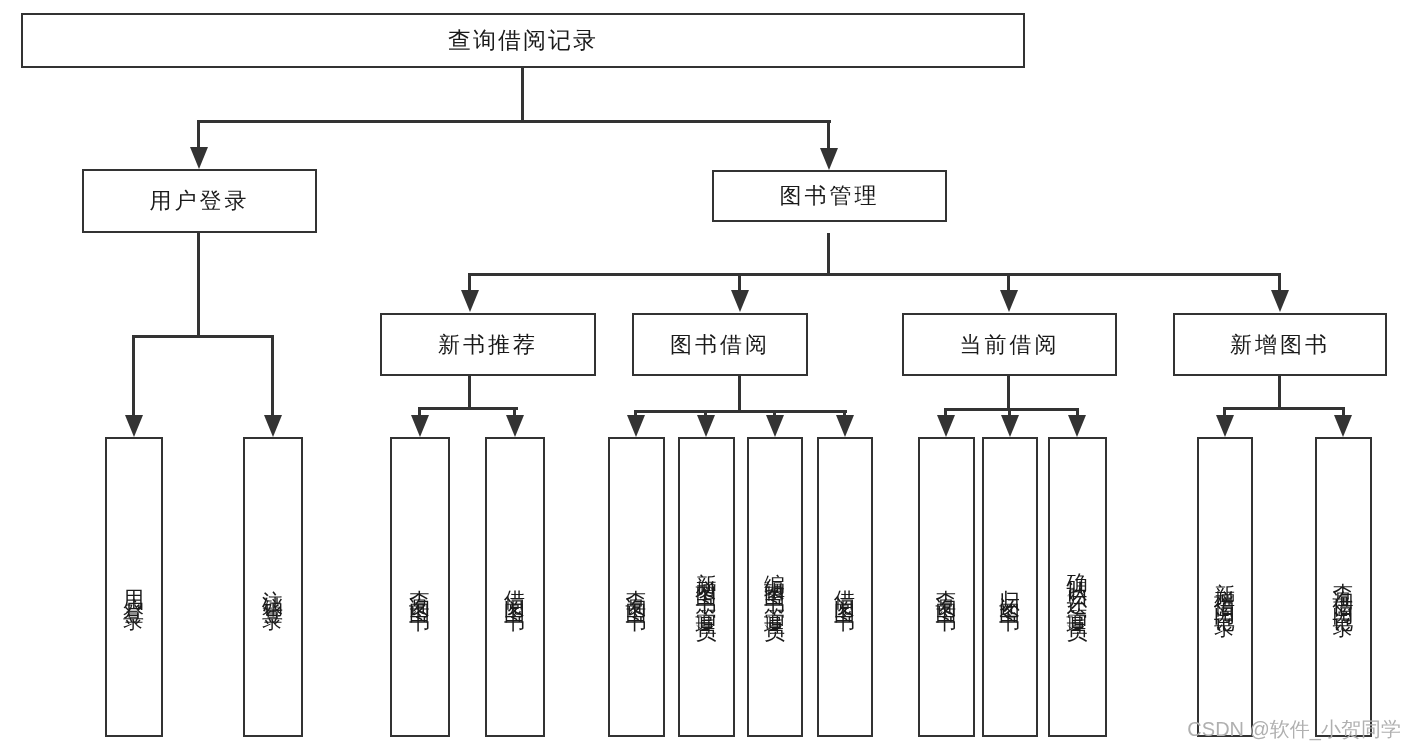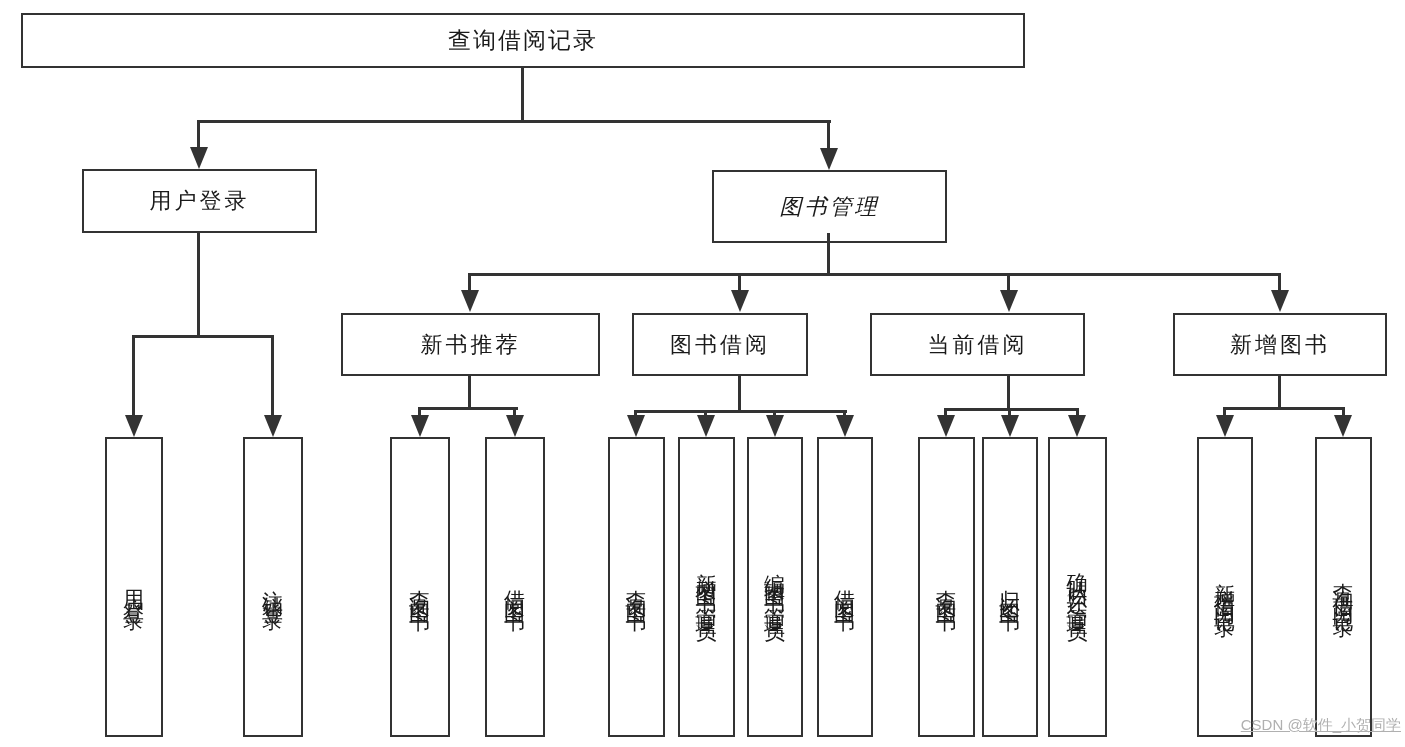--- a/index.html
+++ b/index.html
@@ -19,61 +19,61 @@
   }
   .hline{position:absolute;height:3px;background:#333333;}
   .vline{position:absolute;width:3px;background:#333333;}
   .arrow{
     position:absolute;width:0;height:0;
     border-left:9px solid transparent;border-right:9px solid transparent;
     border-top:22px solid #333333;
   }
   .watermark{
     position:absolute;top:716px;right:4px;z-index:10;
-    color:#b0b0b0;font-size:15px;white-space:nowrap;text-decoration:underline;
+    color:#b0b0b0;font-size:20px;white-space:nowrap;
   }
 </style>
 </head>
 <body>
 
 <div class="canvas">
 
   <div class="box hbox root" style="left:21px;top:13px;width:1004px;height:55px;">查询借阅记录</div>
 
   <div class="vline" style="left:521px;top:68px;height:54px;"></div>
   <div class="hline" style="left:197px;top:120px;width:634px;"></div>
   <div class="vline" style="left:197px;top:120px;height:28px;"></div>
   <div class="vline" style="left:827px;top:120px;height:29px;"></div>
   <div class="arrow" style="left:190px;top:147px;"></div>
   <div class="arrow" style="left:820px;top:148px;"></div>
 
   <div class="box hbox" style="left:82px;top:169px;width:235px;height:64px;">用户登录</div>
-  <div class="box hbox" style="left:712px;top:170px;width:235px;height:73px;font-style:italic;">图书管理</div>
+  <div class="box hbox" style="left:712px;top:170px;width:235px;height:52px;">图书管理</div>
 
   <div class="vline" style="left:197px;top:233px;height:104px;"></div>
   <div class="hline" style="left:132px;top:335px;width:142px;"></div>
   <div class="vline" style="left:132px;top:335px;height:82px;"></div>
   <div class="vline" style="left:271px;top:335px;height:82px;"></div>
   <div class="arrow" style="left:125px;top:415px;"></div>
   <div class="arrow" style="left:264px;top:415px;"></div>
 
   <div class="vline" style="left:827px;top:233px;height:42px;"></div>
   <div class="hline" style="left:468px;top:273px;width:813px;"></div>
   <div class="vline" style="left:468px;top:273px;height:19px;"></div>
   <div class="vline" style="left:738px;top:273px;height:19px;"></div>
   <div class="vline" style="left:1007px;top:273px;height:19px;"></div>
   <div class="vline" style="left:1278px;top:273px;height:19px;"></div>
   <div class="arrow" style="left:461px;top:290px;"></div>
   <div class="arrow" style="left:731px;top:290px;"></div>
   <div class="arrow" style="left:1000px;top:290px;"></div>
   <div class="arrow" style="left:1271px;top:290px;"></div>
 
-  <div class="box hbox" style="left:341px;top:313px;width:259px;height:63px;">新书推荐</div>
+  <div class="box hbox" style="left:380px;top:313px;width:216px;height:63px;">新书推荐</div>
   <div class="box hbox" style="left:632px;top:313px;width:176px;height:63px;">图书借阅</div>
-  <div class="box hbox" style="left:870px;top:313px;width:215px;height:63px;">当前借阅</div>
+  <div class="box hbox" style="left:902px;top:313px;width:215px;height:63px;">当前借阅</div>
   <div class="box hbox" style="left:1173px;top:313px;width:214px;height:63px;">新增图书</div>
 
   <div class="vline" style="left:468px;top:376px;height:33px;"></div>
   <div class="hline" style="left:418px;top:407px;width:100px;"></div>
   <div class="vline" style="left:418px;top:407px;height:10px;"></div>
   <div class="vline" style="left:513px;top:407px;height:10px;"></div>
   <div class="arrow" style="left:411px;top:415px;"></div>
   <div class="arrow" style="left:506px;top:415px;"></div>
 
   <div class="vline" style="left:738px;top:376px;height:36px;"></div>

